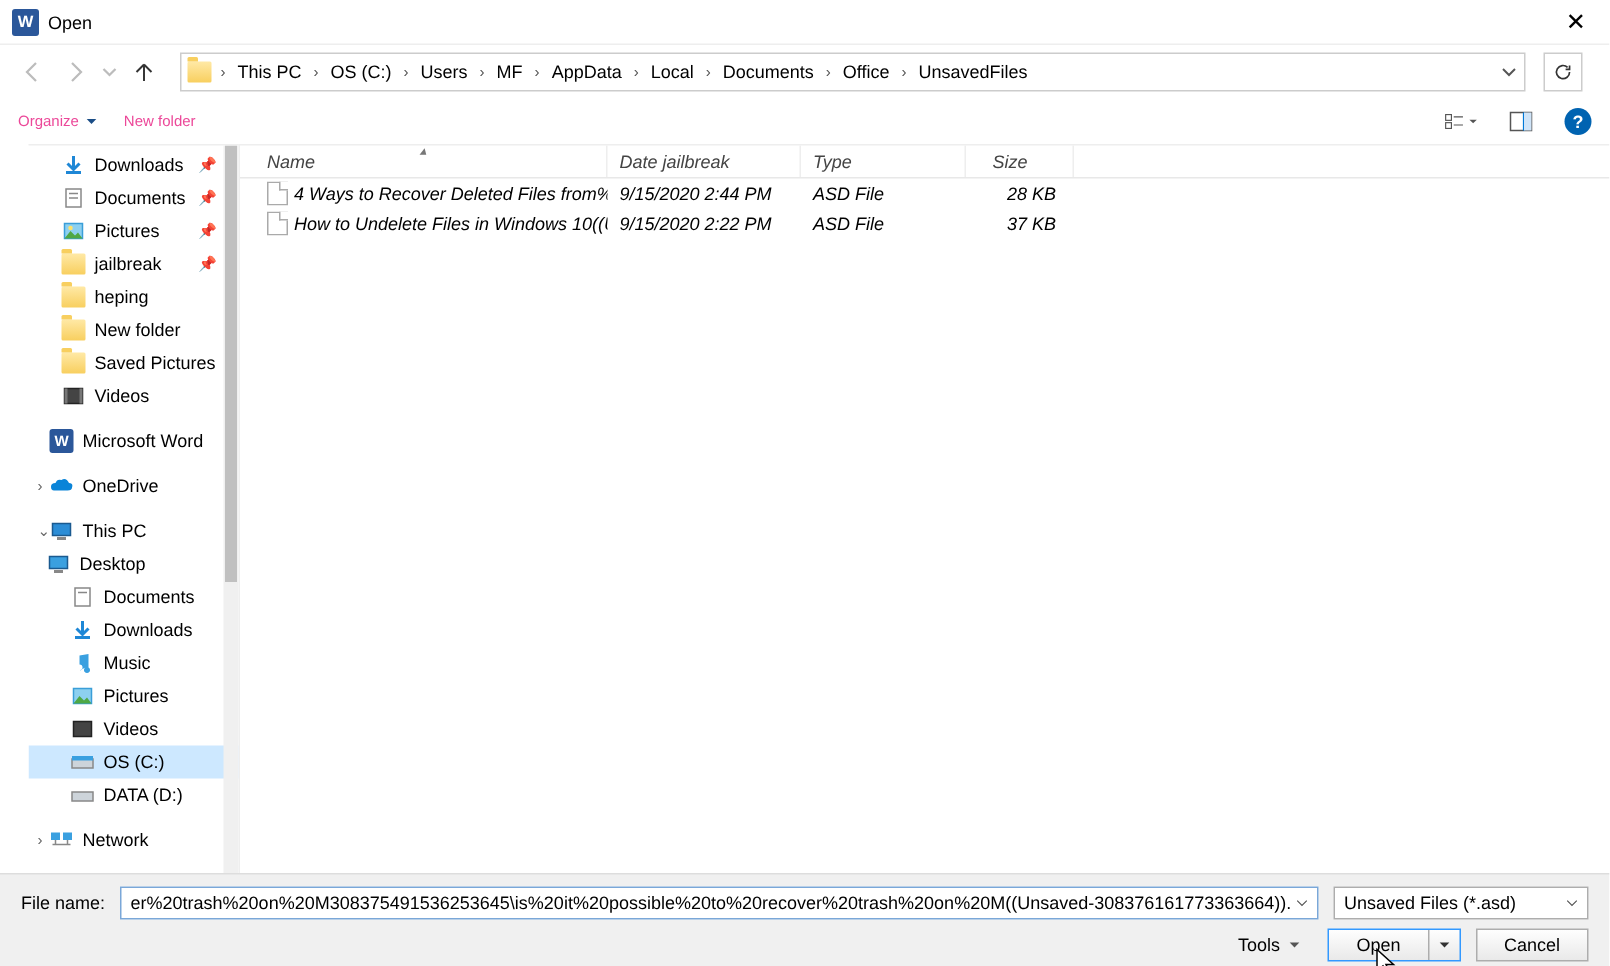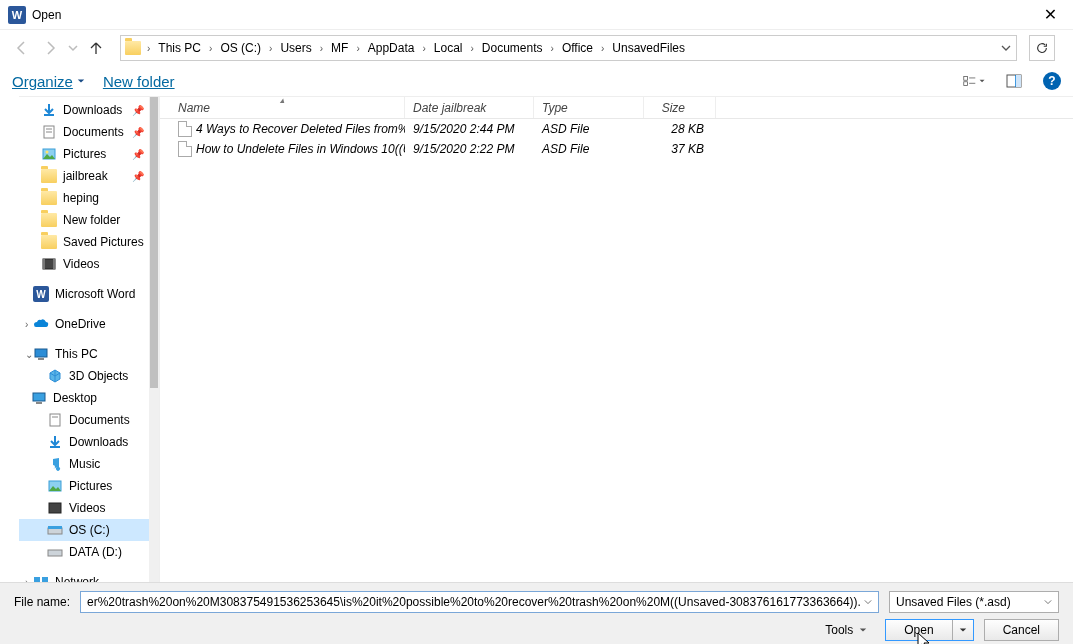--- a/index.html
+++ b/index.html
@@ -21,21 +21,21 @@
     .crumb-part {cursor:default;}
     .crumb { display:flex; align-items:center; height:100%; padding: 0 4px; font-size:12px;}
     .crumb-arrow{ padding: 0 4px; color:#555; font-size:10px;}
     .path-drop { width: 20px; display:flex; align-items:center; justify-content:center; color:#555; height:100%;}
     .refresh-btn { width: 26px; height: 26px; border:1px solid #ccc; display:flex; align-items:center; justify-content:center; margin-right:8px;}
     .search-box { width: 186px; height:26px; border:1px solid #ccc; display:flex; align-items:center; padding: 0 6px; color:#7a7a7a;}
     .search-box svg { margin-right:6px; }
 
     
     .toolbar { height: 30px; display:flex; align-items:center; padding: 0 12px; gap: 18px; background:#fff; }
-    .toolbar .tbtn { display:flex; align-items:center; gap:4px; color:#0369a1; font-size:15px; cursor:default;text-decoration:underline; }
+    .toolbar .tbtn { display:flex; align-items:center; gap:4px; color:#ec4899; font-size:10px; cursor:default; }
     .toolbar .tspacer { flex:1; }
     .toolbar .icon-btn { width:22px; height:22px; display:flex; align-items:center; justify-content:center; }
     .toolbar .help { width:18px; height:18px; background:#0063b1; color:#fff; border-radius:50%; display:flex; align-items:center; justify-content:center; font-weight:bold; font-size:12px;}
 
     
     .main { display:flex; height: calc(100% - 30px - 36px - 30px - 62px); }
     .sidebar { width: 140px; overflow-y: auto; position:relative; border-top:1px solid #eee;margin-left:19px;}
     .sidebar-scroll { position:absolute; right:0; top:0; bottom:0; width:10px; background:#f0f0f0;}
     .sidebar-thumb { position:absolute; left:1px; right:1px; top:0; height:60%; background:#c0c0c0;}
     .tree { padding: 2px 0;}
@@ -277,29 +277,20 @@
       <div class="tree-item" style="padding-left:14px;">
           <span class="exp">⌄</span>
           <span class="ico">
             <svg width="16" height="12" viewBox="0 0 16 12">
               <rect x="2" y="1" width="12" height="8" fill="#2c8dd6" stroke="#1a5a90"></rect>
               <rect x="5" y="10" width="6" height="2" fill="#888"></rect>
             </svg>
           </span>
           <span>This PC</span>
         </div>
-      <div class="tree-item" style="padding-left:28px;">
-          <span class="ico">
-            <svg width="14" height="14" viewBox="0 0 14 14">
-              <path d="M7 1 L12 4 L12 10 L7 13 L2 10 L2 4 Z" fill="#5ab5e8" stroke="#2c8dd6"></path>
-              <path d="M7 1 L7 7 L12 4 M7 7 L2 4 M7 7 L7 13" stroke="#2c8dd6" fill="none"></path>
-            </svg>
-          </span>
-          <span>3D Objects</span>
-        </div>
       <div class="tree-item" style="padding-left:12px;">
           <span class="ico">
             <svg width="16" height="12" viewBox="0 0 16 12">
               <rect x="2" y="1" width="12" height="8" fill="#3aa0e0" stroke="#1a5a90"></rect>
               <rect x="5" y="10" width="6" height="2" fill="#888"></rect>
             </svg>
           </span>
           <span>Desktop</span>
         </div>
       <div class="tree-item" style="padding-left:28px;">

